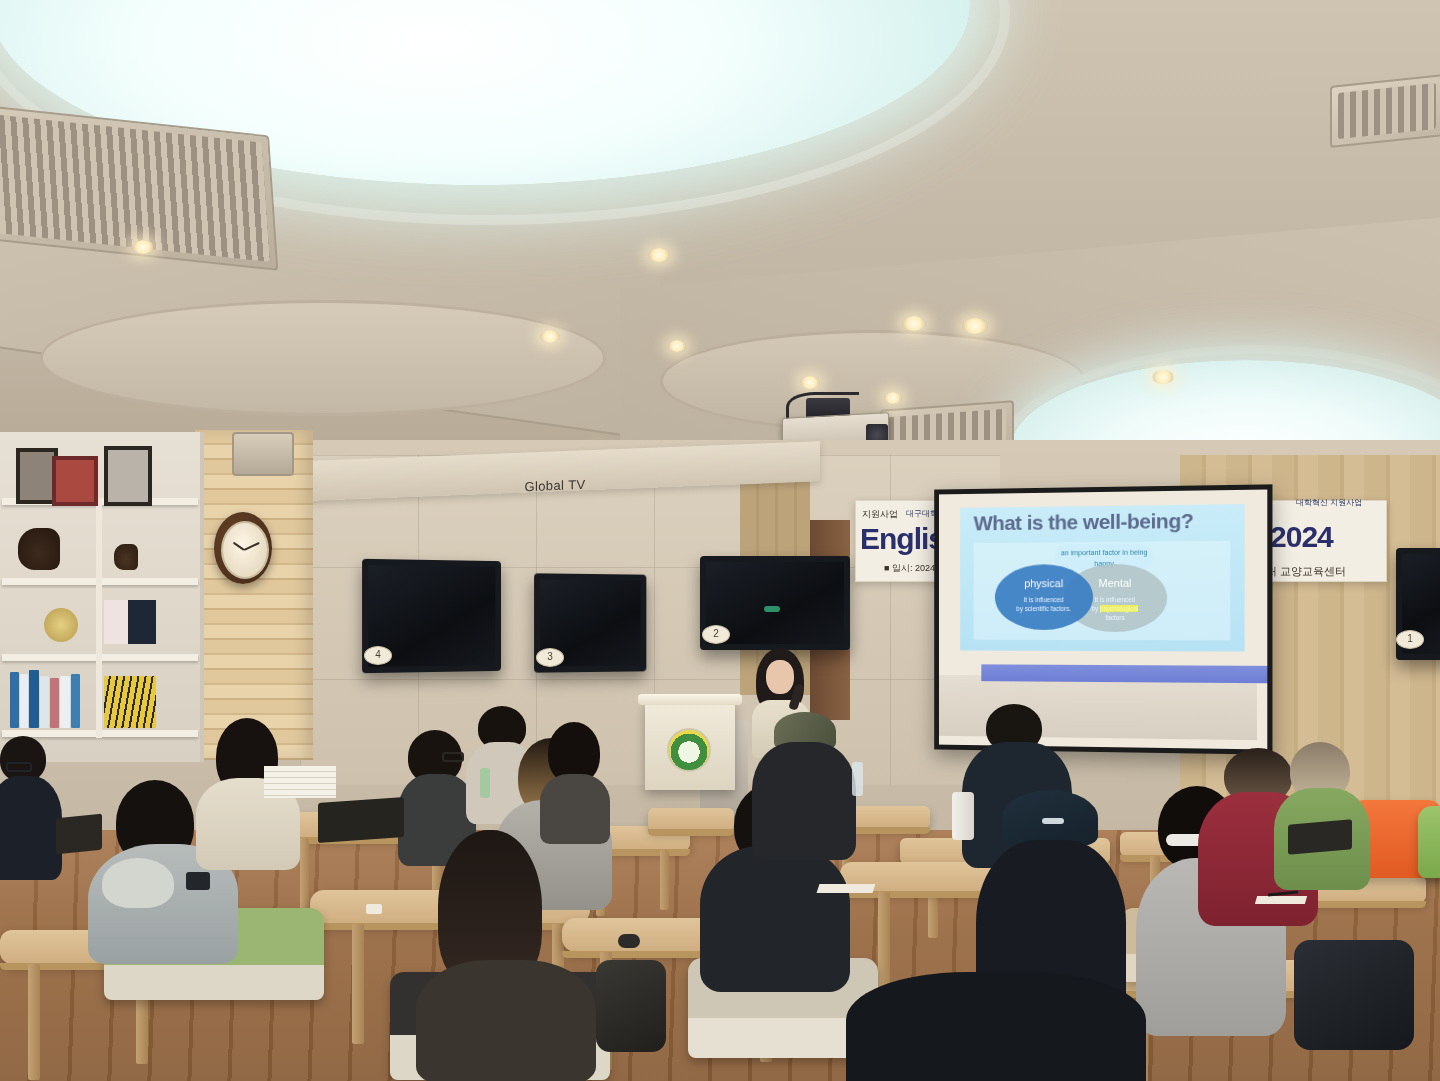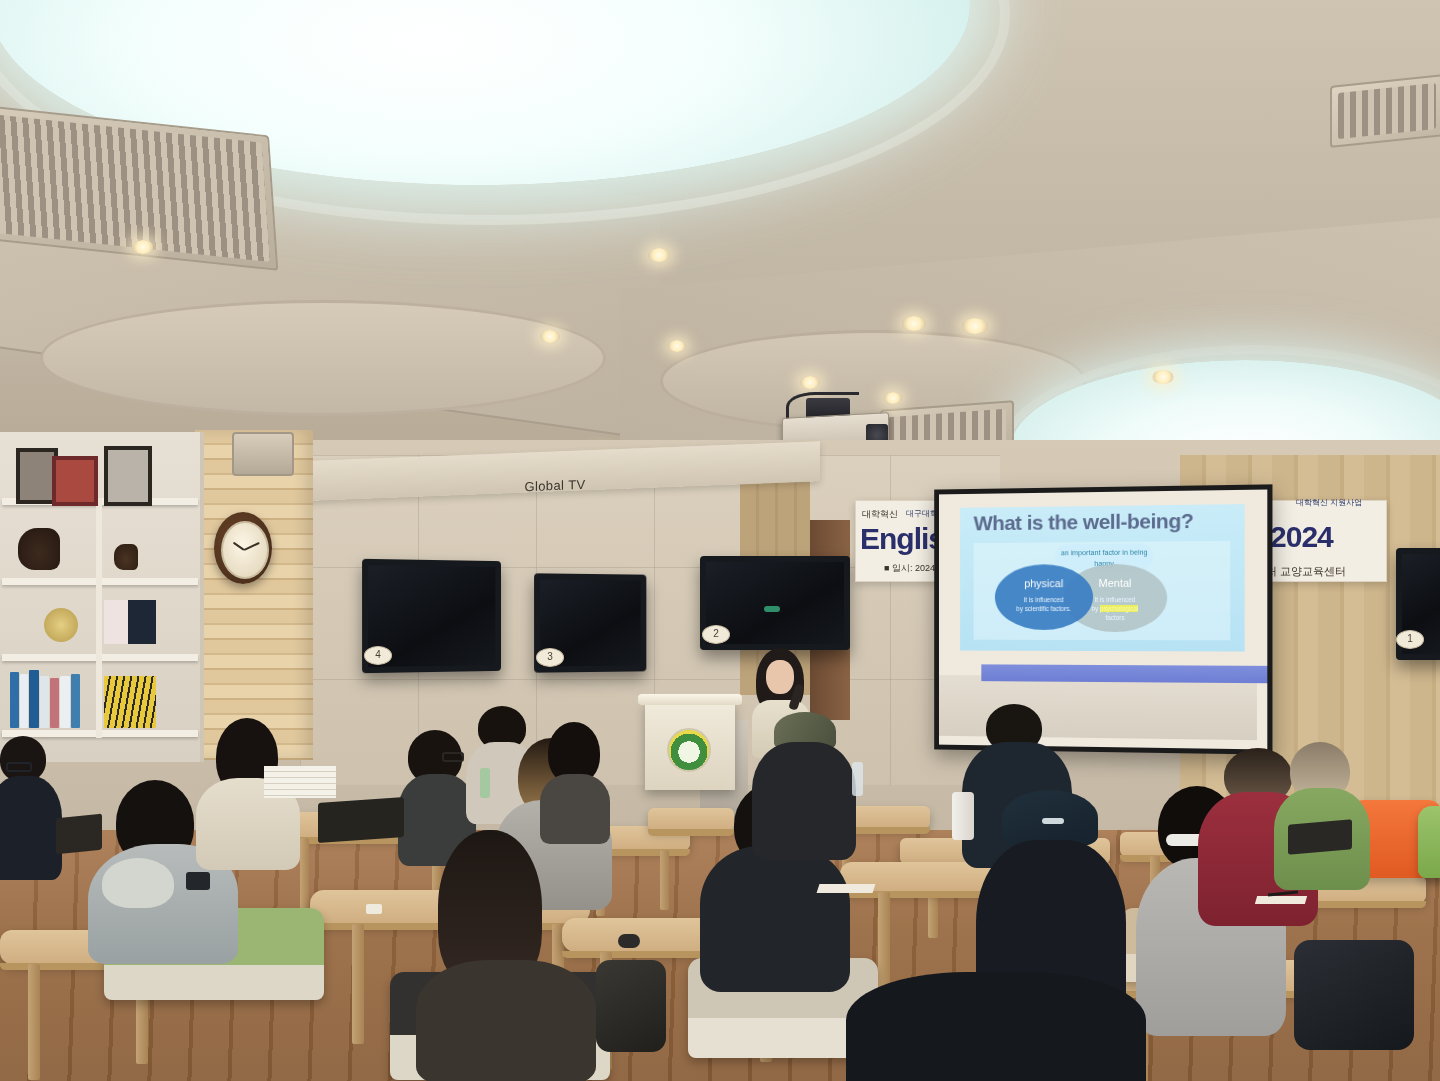--- a/index.html
+++ b/index.html
@@ -298,21 +298,21 @@
     <div class="abs" style="left:58px;top:44px;width:16px;height:6px;border-radius:3px;background:#2f8f6a;"></div>
   </div>
   <div class="tv-badge" style="left:702px;top:625px;">2</div>
 
   <div class="tv" style="left:1396px;top:548px;width:44px;height:100px;">
     <div class="tv-screen"></div>
   </div>
   <div class="tv-badge" style="left:1396px;top:630px;">1</div>
 
   <div class="abs" id="banner"></div>
-  <div class="abs" style="left:862px;top:508px;font-size:9px;color:#2f2a22;">대학혁신</div>
+  <div class="abs" style="left:862px;top:508px;font-size:9px;color:#2f2a22;">지원사업</div>
   <div class="abs" style="left:906px;top:508px;font-size:8px;color:#2b3a6e;">대구대학교</div>
   <div class="abs banner-big" style="left:860px;top:522px;">Englis</div>
   <div class="abs banner-small" style="left:884px;top:562px;">■ 일시: 2024.</div>
   <div class="abs" style="left:1296px;top:497px;font-size:8px;color:#2b3a6e;">대학혁신 지원사업</div>
   <div class="abs banner-big" style="left:1238px;top:520px;">st 2024</div>
   <div class="abs banner-small" style="left:1244px;top:564px;font-size:11px;">교무처 교양교육센터</div>
   <div class="abs" style="left:1232px;top:578px;font-size:8px;color:#6b6254;">ersity</div>
 
   <div class="abs" id="screen-frame">
     <div id="screen-lower"></div>

